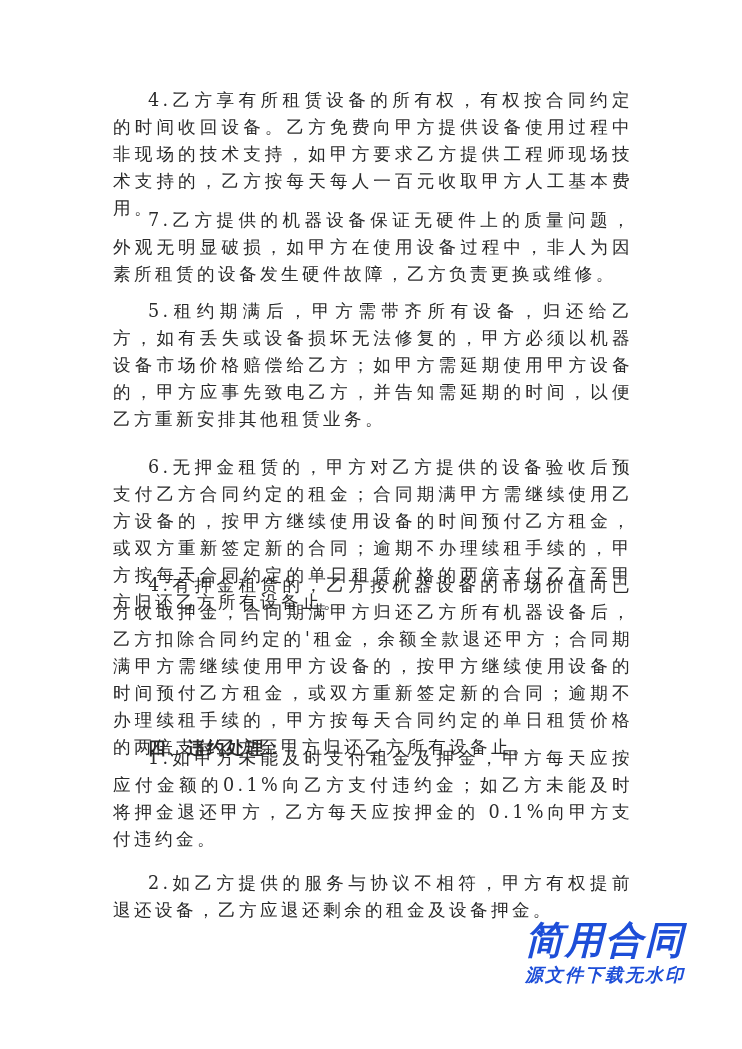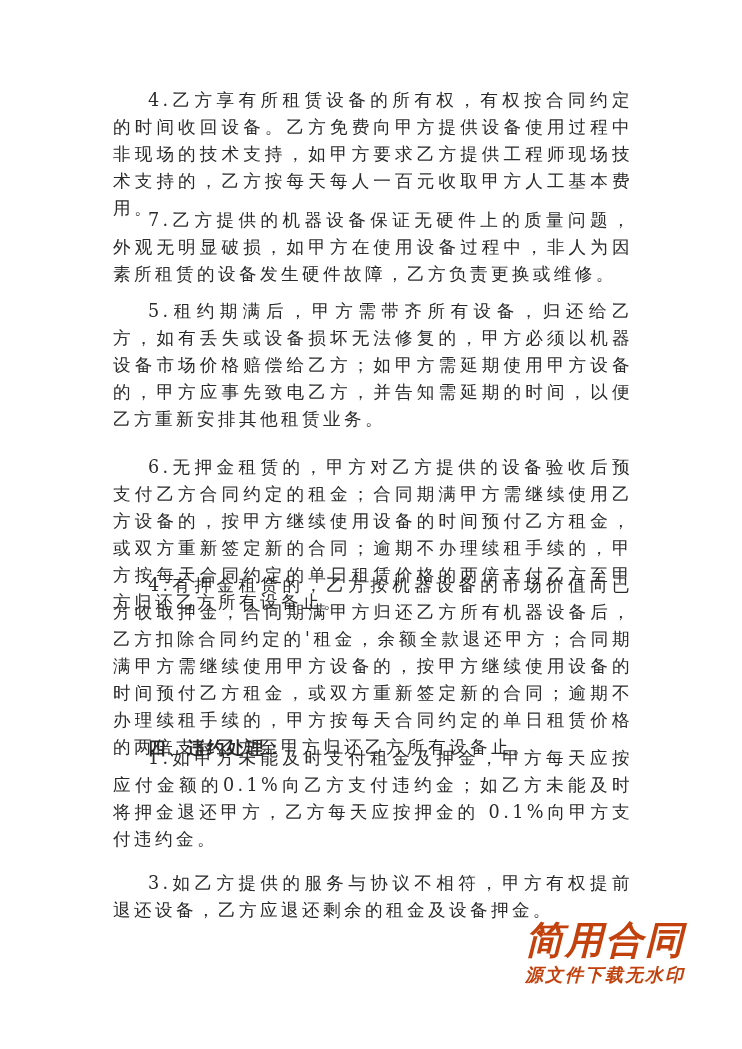--- a/index.html
+++ b/index.html
@@ -42,21 +42,21 @@
     letter-spacing: 2px;
     margin: 0;
     font-family: "DejaVu Sans", "Liberation Sans", sans-serif;
   }
   .watermark {
     position: absolute;
     left: 510px;
     top: 918px;
     width: 190px;
     text-align: center;
-    color: #c2410c;
+    color: #1d4ed8;
     font-family: "DejaVu Sans", "Liberation Sans", sans-serif;
     font-style: italic;
     user-select: none;
   }
   .wm-title {
     font-size: 38px;
     font-weight: bold;
     letter-spacing: 2px;
     line-height: 44px;
     display: block;
@@ -83,20 +83,20 @@
 
 
   <p class="para" style="top:454px;">6.无押金租赁的，甲方对乙方提供的设备验收后预支付乙方合同约定的租金；合同期满甲方需继续使用乙方设备的，按甲方继续使用设备的时间预付乙方租金，或双方重新签定新的合同；逾期不办理续租手续的，甲方按每天合同约定的单日租赁价格的两倍支付乙方至甲方归还乙方所有设备止。</p>
 
   <p class="para" style="top:572px;">4.有押金租赁的，乙方按机器设备的市场价值向已方收取押金，合同期满甲方归还乙方所有机器设备后，乙方扣除合同约定的'租金，余额全款退还甲方；合同期满甲方需继续使用甲方设备的，按甲方继续使用设备的时间预付乙方租金，或双方重新签定新的合同；逾期不办理续租手续的，甲方按每天合同约定的单日租赁价格的两倍支付乙方至甲方归还乙方所有设备止。</p>
 
   <h2 class="heading" style="top:735px;">四、违约处理：</h2>
 
   <p class="para" style="top:745px;">1.如甲方未能及时支付租金及押金，甲方每天应按应付金额的0.1%向乙方支付违约金；如乙方未能及时将押金退还甲方，乙方每天应按押金的 0.1%向甲方支付违约金。</p>
 
-  <p class="para" style="top:870px;">3.如乙方提供的服务与协议不相符，甲方有权提前退还设备，乙方应退还剩余的租金及设备押金。</p>
+  <p class="para" style="top:870px;">2.如乙方提供的服务与协议不相符，甲方有权提前退还设备，乙方应退还剩余的租金及设备押金。</p>
 
   <div class="watermark">
     <span class="wm-title">简用合同</span>
     <span class="wm-sub">源文件下载无水印</span>
   </div>
 
 </div>
 
 </body></html>

